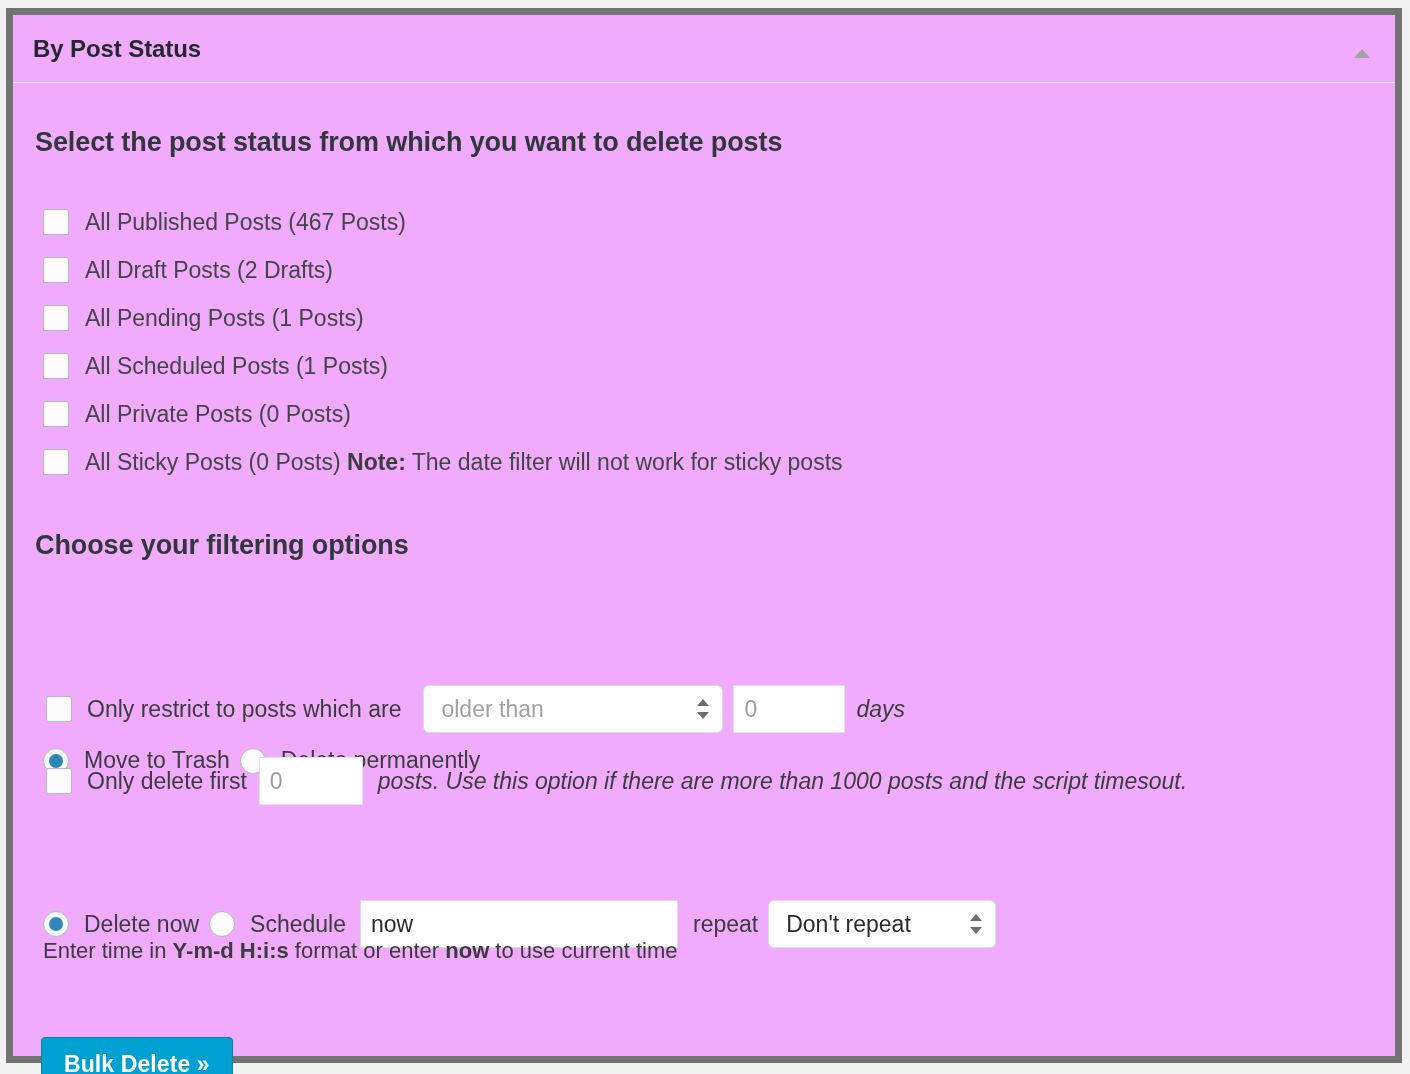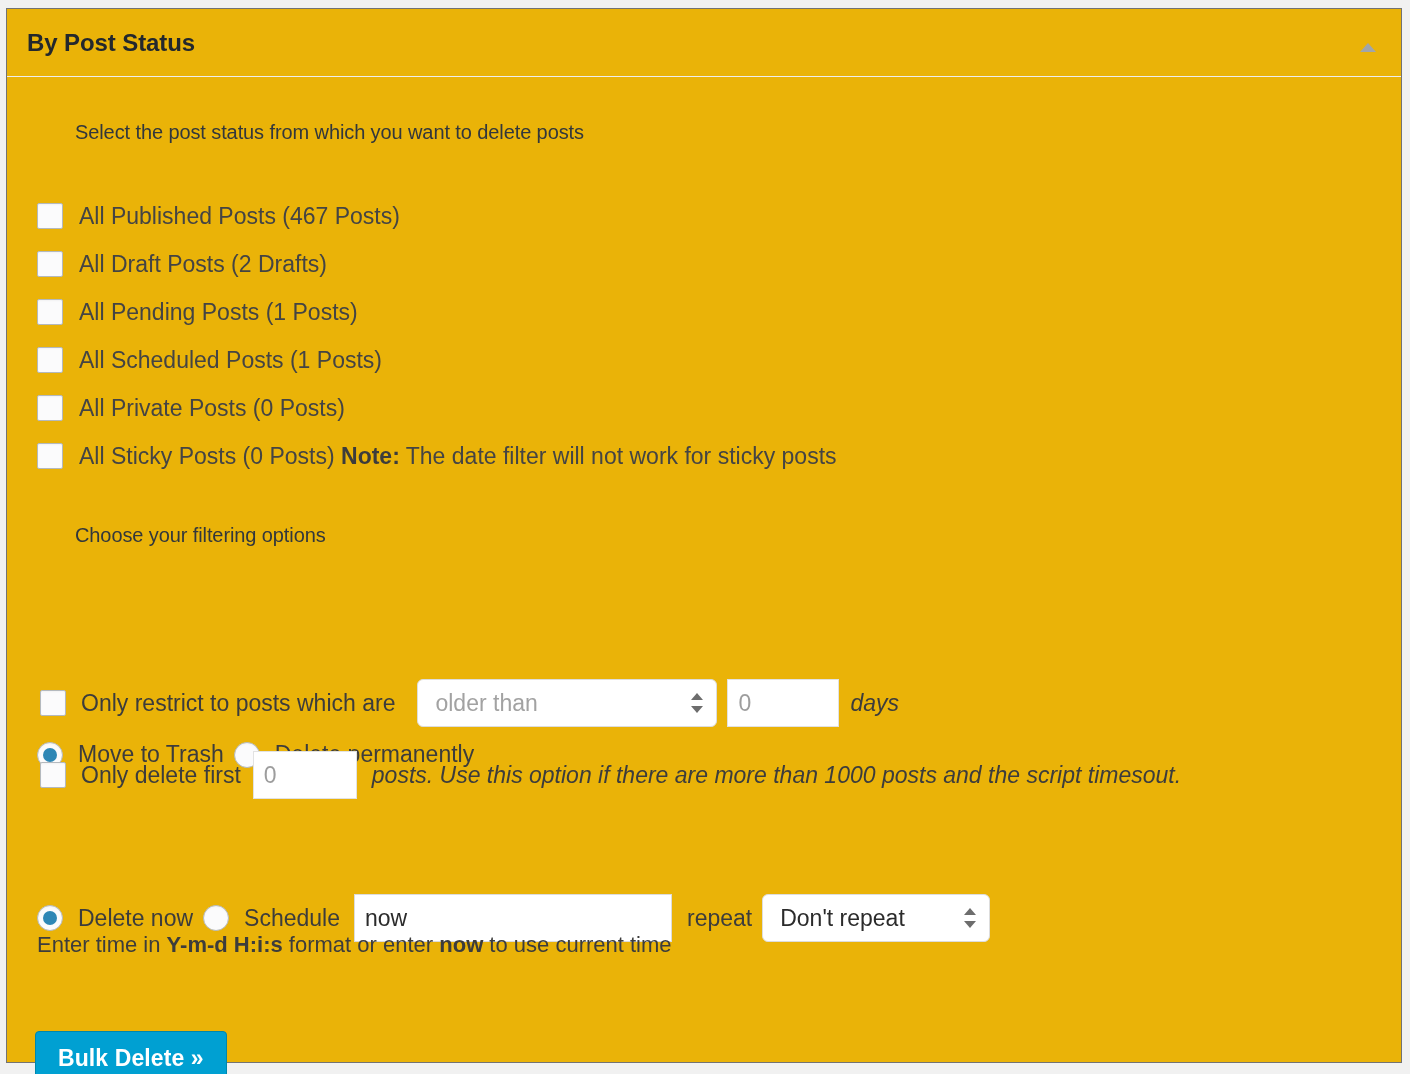--- a/index.html
+++ b/index.html
@@ -15,22 +15,22 @@
   }
 
   
   .postbox {
     position: absolute;
     left: 6px;
     top: 8px;
     width: 1396px;
     height: 1055px;
     box-sizing: border-box;
-    background: #eab308;
-    border: 1px solid #737373;
+    background: #f0abfc;
+    border: 7px solid #737373;
   }
 
   .postbox-header {
     position: relative;
     height: 68px;
     border-bottom: 1px solid #eeeeee;
     box-sizing: border-box;
   }
   .postbox-title {
     position: absolute;
@@ -61,25 +61,24 @@
     border-bottom: 9px solid #a0a5aa;
   }
 
   .postbox-body {
     position: relative;
     padding: 0;
   }
 
   
   .section-heading {
-    font-size: 20px;
-    font-weight: normal;
+    font-size: 27px;
+    font-weight: bold;
     color: #32373c;
     letter-spacing: -0.1px;
-    margin-left: 46px;
   }
   #status-heading { position: absolute; left: 22px; top: 44px; }
   #filter-heading { position: absolute; left: 22px; top: 447px; }
 
   
   .cb {
     display: inline-block;
     width: 26px;
     height: 26px;
     box-sizing: border-box;

